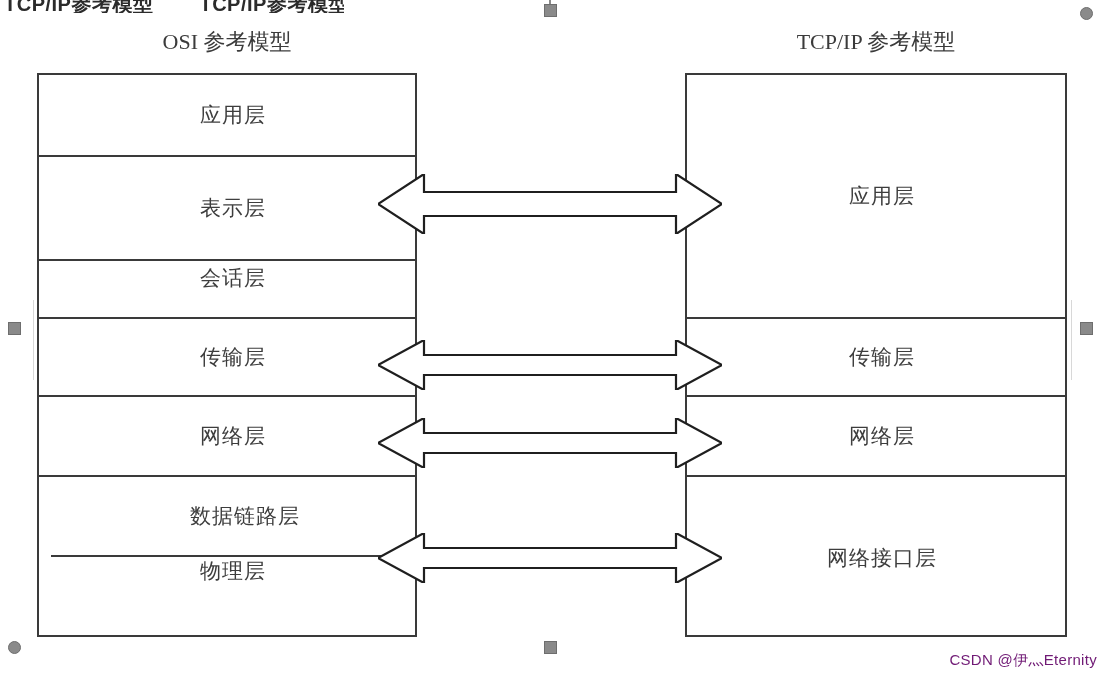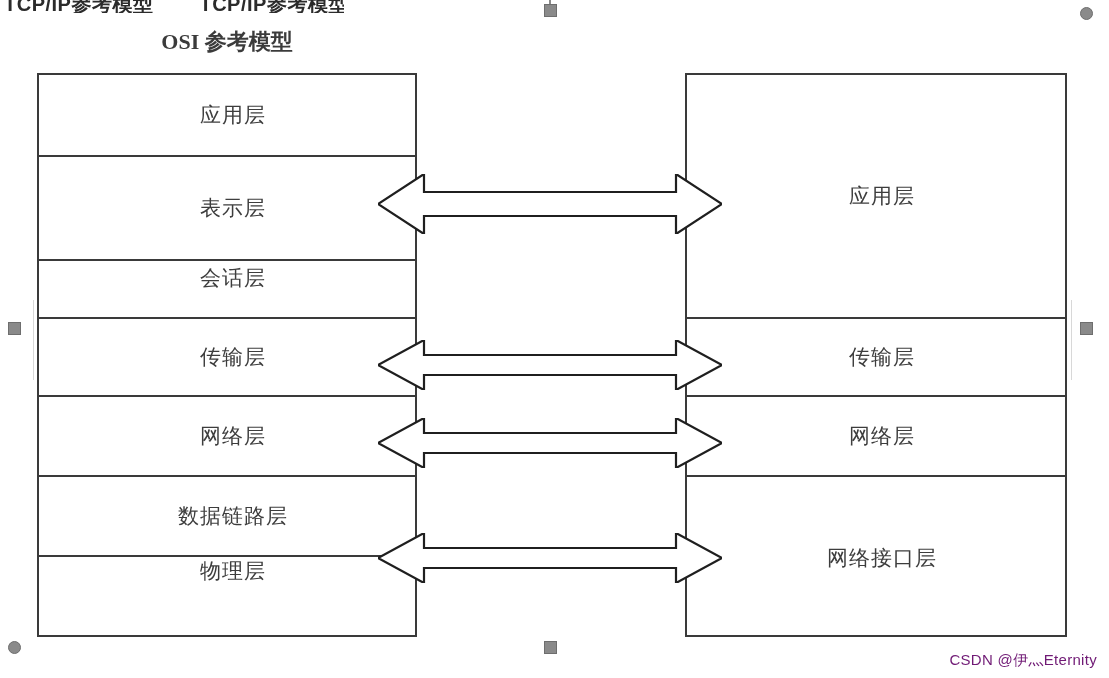--- a/index.html
+++ b/index.html
@@ -44,21 +44,21 @@
     background-size: 6px 4px;
     background-position: 0 100%;
     padding-bottom: 3px;
   }
   .clipped-gap { display:inline-block; width: 46px; }
 
   
   .col-title {
     position: absolute;
     font-family: "Liberation Serif", "DejaVu Serif", serif;
-    font-weight: bold;
+    font-weight: normal;
     font-size: 22px;
     color: #3b3b3b;
     white-space: nowrap;
     text-align: center;
   }
   #osi-title  { left: 37px;  top: 27px; width: 380px; }
   #tcp-title  { left: 685px; top: 27px; width: 382px; }
 
   
   .stack {
@@ -143,38 +143,39 @@
 <div id="canvas">
 
   <div class="clipped-line">
     <span class="seg">TCP/IP</span><span class="seg spell">参考模型</span><span class="clipped-gap"></span><span class="seg">TCP/IP</span><span class="seg spell">参考模型</span>
   </div>
 
   <div class="edge-guide" style="left:33px; top:300px; height:80px;"></div>
   <div class="edge-guide" style="left:1071px; top:300px; height:80px;"></div>
 
   <div class="col-title" id="osi-title">OSI 参考模型</div>
+  <div class="col-title" id="tcp-title">TCP/IP 参考模型</div>
 
   <div class="stack" id="osi-stack">
       <div class="layer" style="top: 0px; height: 82px;">
         <span class="layer-label">应用层</span>
       </div>
       <div class="layer" style="top: 82px; height: 104px;">
         <span class="layer-label">表示层</span>
       </div>
       <div class="layer" style="top: 164px; height: 80px; justify-content: center;">
         <span class="layer-label">会话层</span>
       </div>
       <div class="layer" style="top: 244px; height: 78px;">
         <span class="layer-label">传输层</span>
       </div>
       <div class="layer" style="top: 322px; height: 80px;">
         <span class="layer-label">网络层</span>
       </div>
-      <div class="layer" style="top: 402px; height: 80px;">
+      <div class="layer" style="top: 402px; height: 80px; margin-left: 12px;">
         <span class="layer-label">数据链路层</span>
       </div>
       <div class="layer last" style="top: 455px; height: 82px;">
         <span class="layer-label">物理层</span>
       </div>
     </div>
 
   <div class="stack" id="tcp-stack">
       <div class="layer" style="top: 0px; height: 244px;">
         <span class="layer-label">应用层</span>

